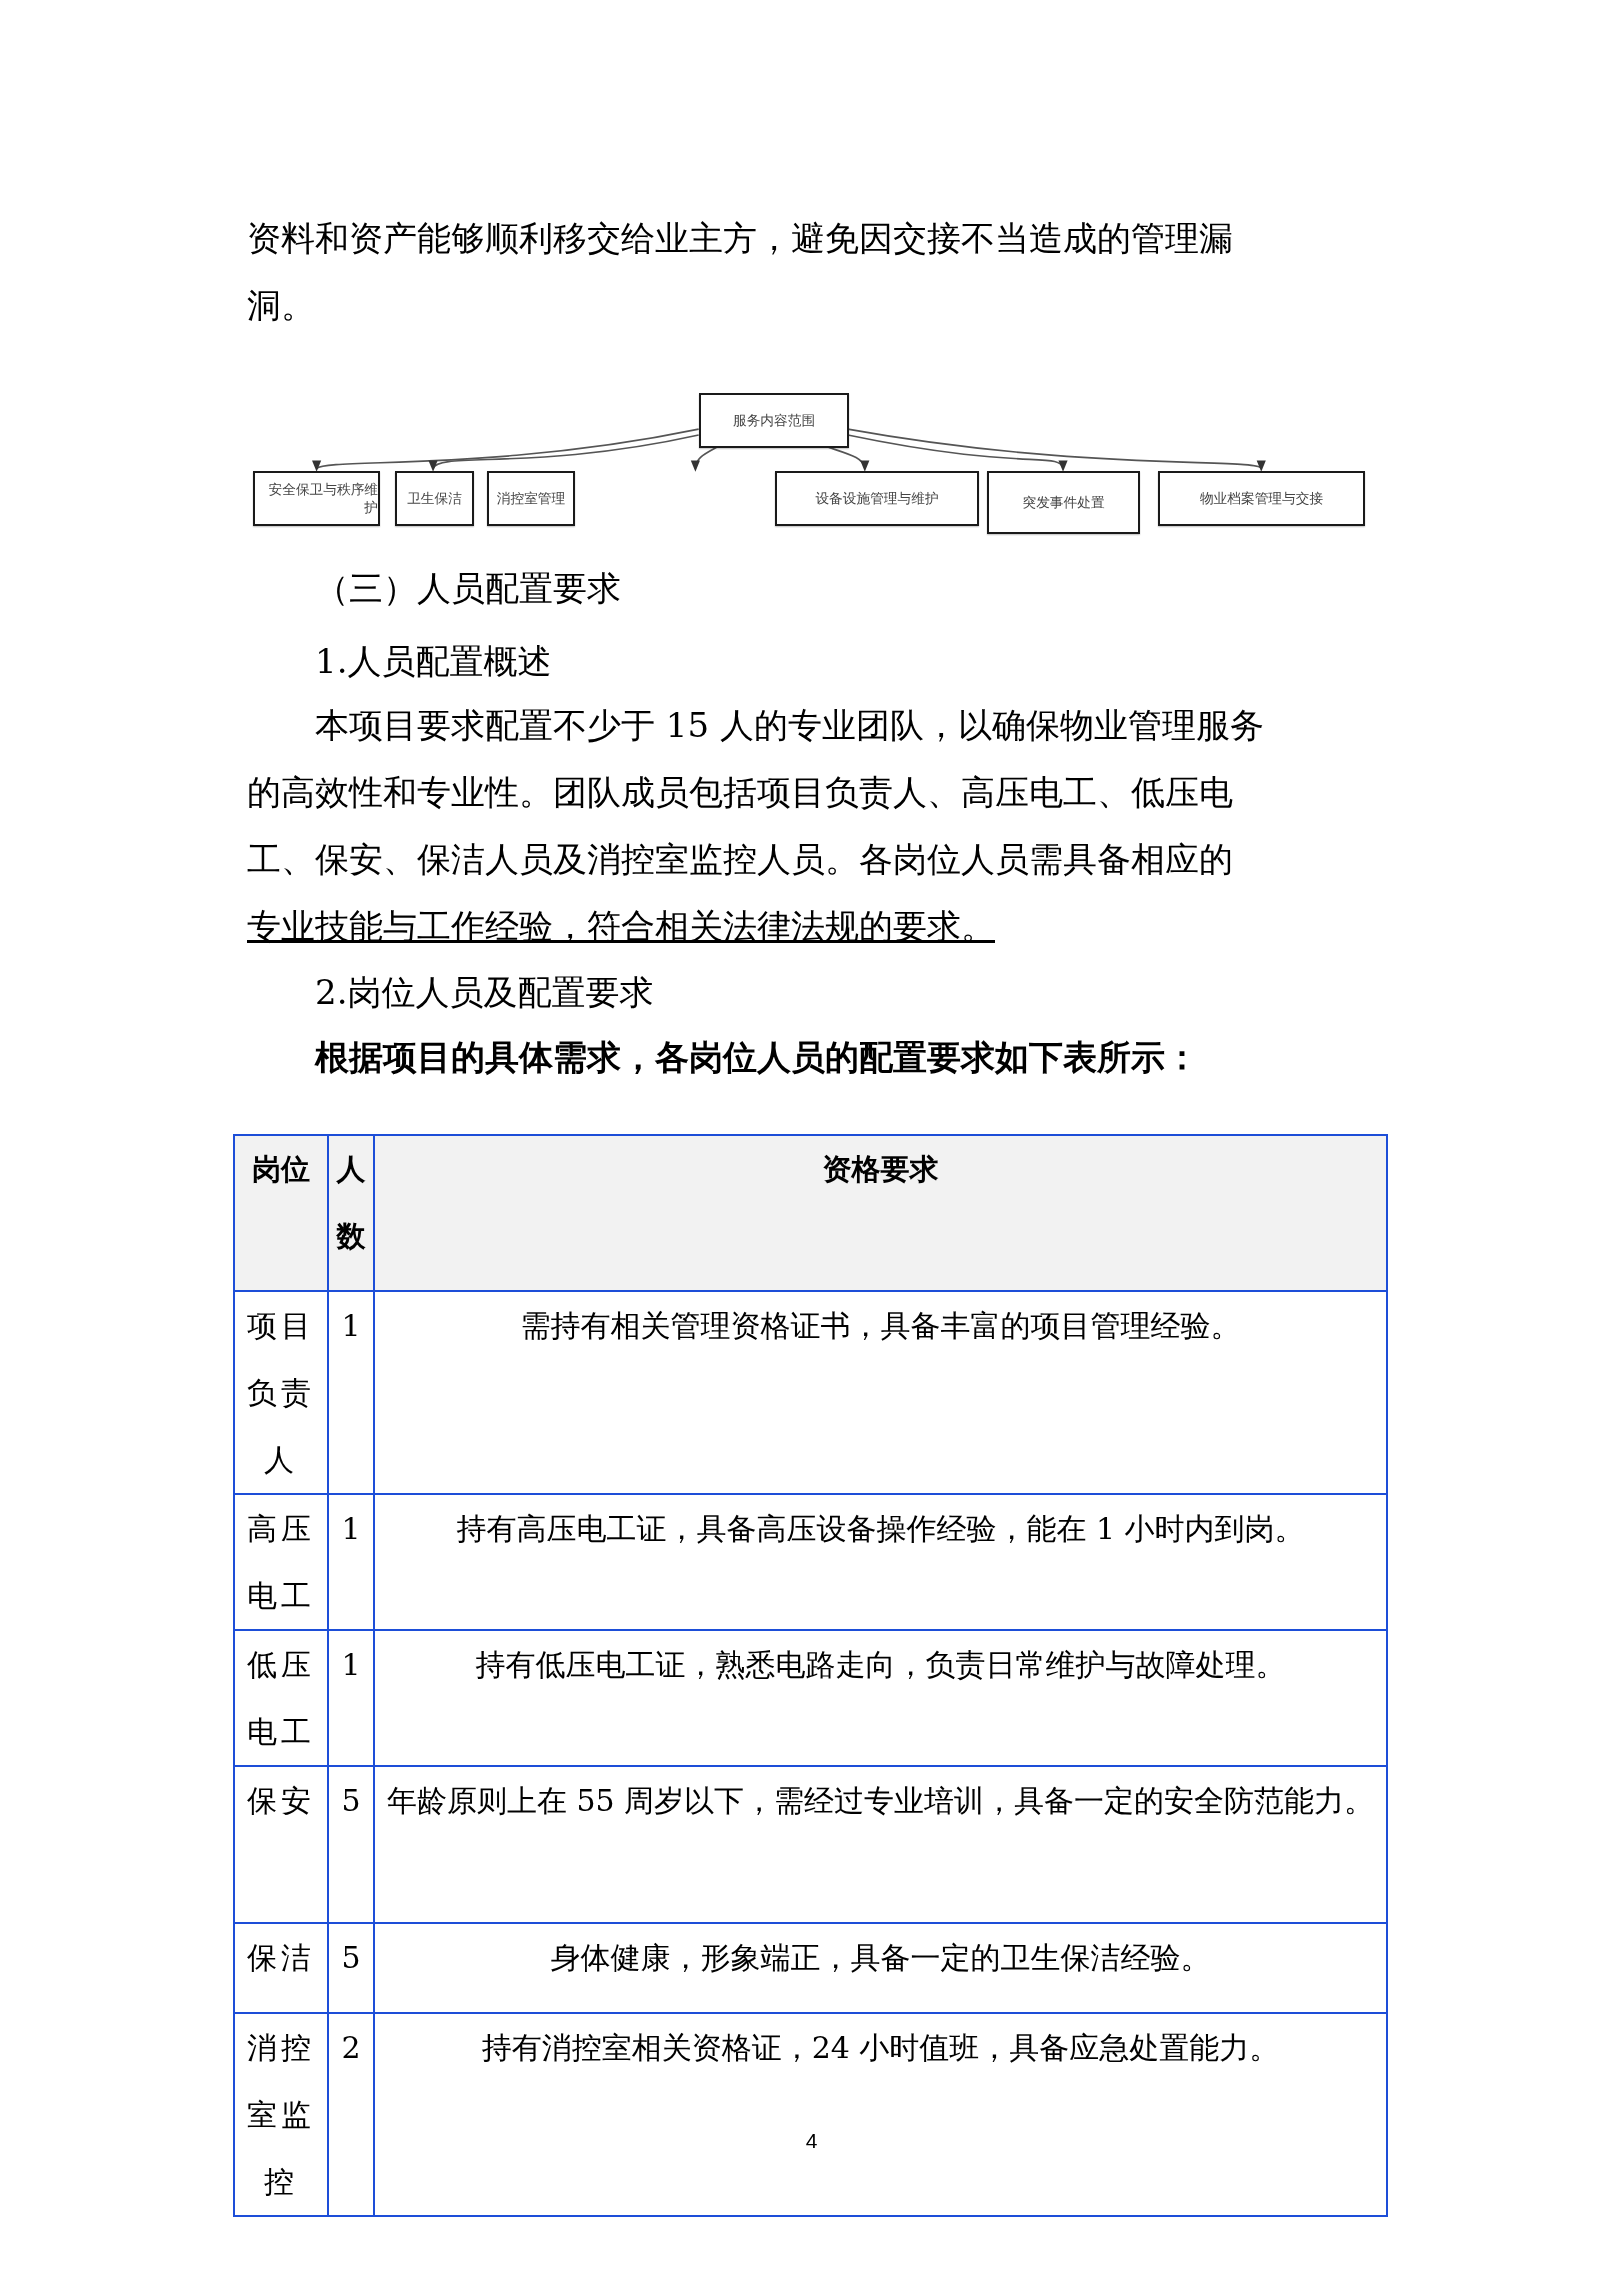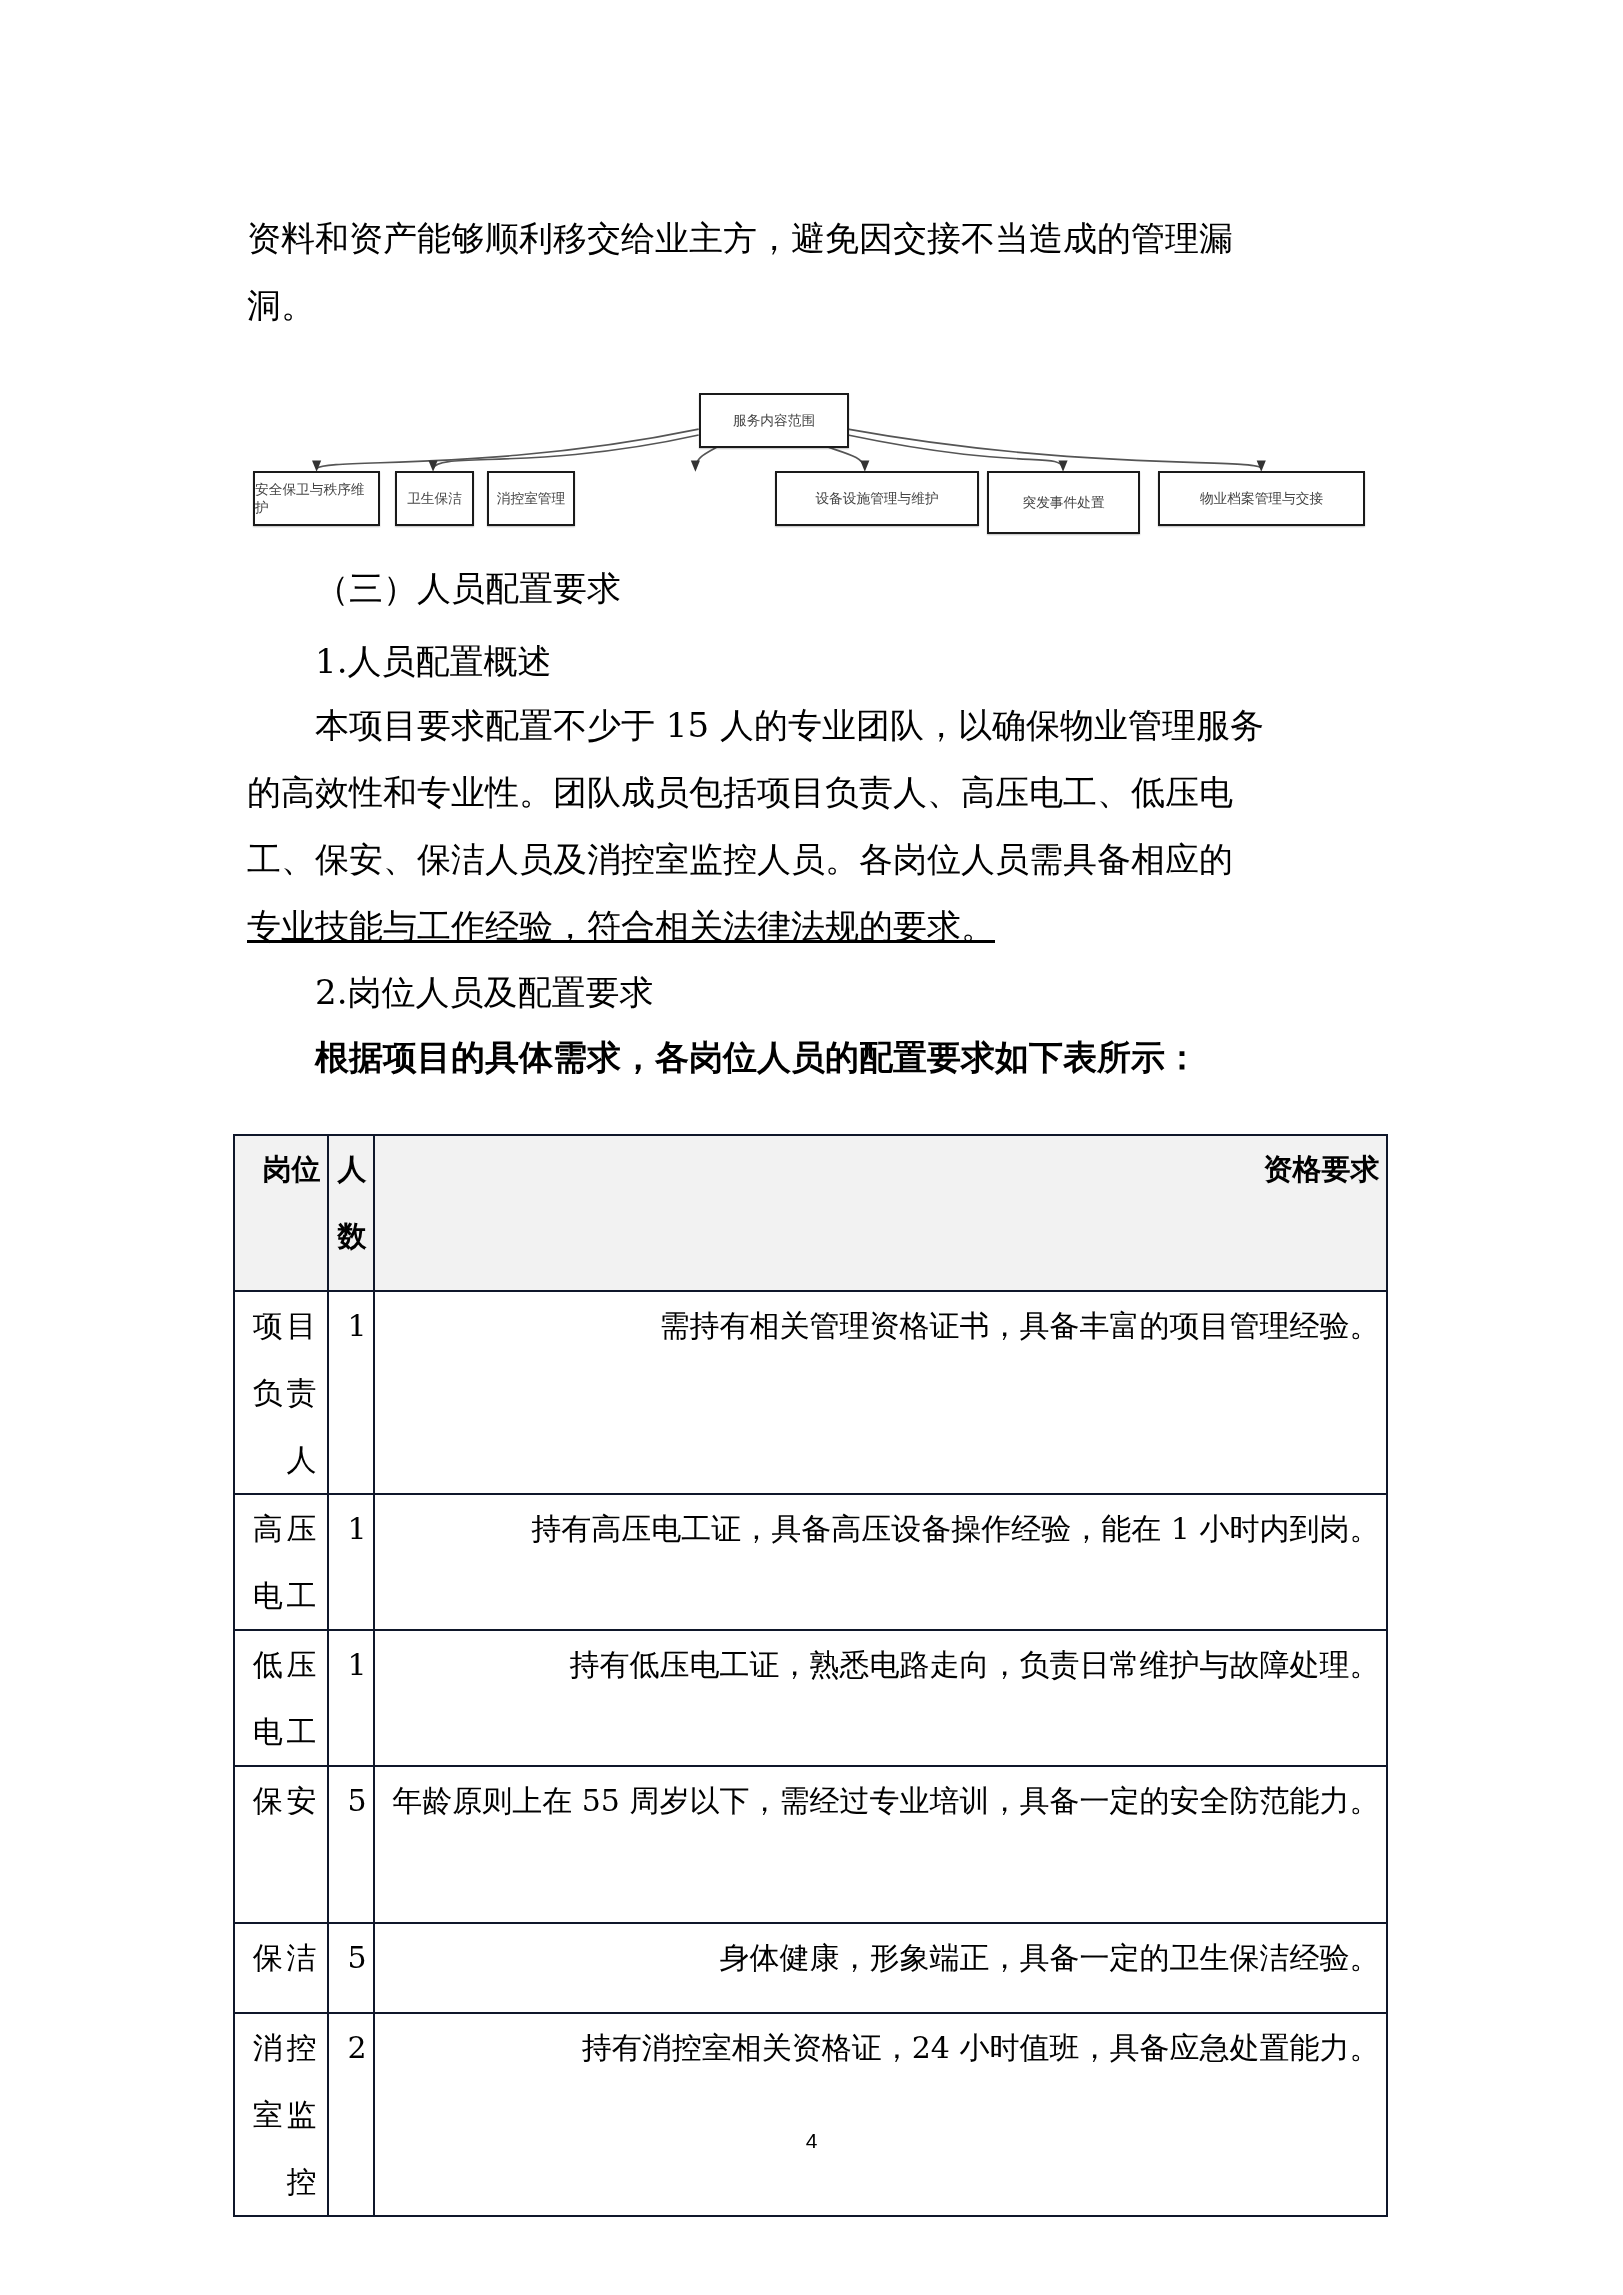--- a/index.html
+++ b/index.html
@@ -5,25 +5,25 @@
     html, body { margin: 0; padding: 0; background: #ffffff; }
     body { width: 1623px; height: 2295px; position: relative; overflow: hidden;
            font-family: "DejaVu Serif", "Liberation Serif", serif; color: #000; }
     .line { position: absolute; left: 247px; font-size: 34px; line-height: 67px;
             white-space: nowrap; letter-spacing: 0px; }
     .indent { left: 315px; }
     .diagram { position: absolute; left: 0; top: 0; width: 1623px; height: 543px; pointer-events: none; }
     .dbox { position: absolute; border: 2px solid #1a1a1a; border-top-width: 2.6px; border-bottom-width: 2.6px;
             background: #fff; box-sizing: border-box; display: flex; align-items: center; justify-content: center;
             font-family: "DejaVu Sans", "Liberation Sans", sans-serif; font-size: 13.7px; color: #444;
-            box-shadow: 0 0.7px 1.3px rgba(0,0,0,0.25); pointer-events: auto; }
+            box-shadow: 0 0.7px 1.3px rgba(0,0,0,0.25); pointer-events: auto; text-align: right; }
     table.staff { position: absolute; left: 233px; top: 1134px; width: 1155px; border-collapse: collapse;
                   table-layout: fixed; font-size: 30px; }
-    table.staff td, table.staff th { border: 2px solid #0f172a; vertical-align: top; padding: 0 6.5px;
-                  line-height: 67px; text-align: right; font-weight: normal; }
+    table.staff td, table.staff th { border: 2px solid #1d4ed8; vertical-align: top; padding: 0 6.5px;
+                  line-height: 67px; text-align: center; font-weight: normal; }
     table.staff th { background: #f2f2f2; font-weight: bold; font-family: "DejaVu Sans", "Liberation Sans", sans-serif; font-size: 29px; }
     .col1 { width: 94px; } .col2 { width: 46px; }
     td.pos { letter-spacing: 3.9px; word-break: break-all; white-space: normal; }
     th.num { word-break: break-all; }
     .r1 { height: 158px; } .r2 { height: 89px; } .r3 { height: 89px; }
     .r4 { height: 157px; } .r5 { height: 90px; } .r6 { height: 157px; } .hdr { height: 156px; }
     td.req { padding-left: 11.8px; line-height: 67px; }
     .pageno { position: absolute; left: 0; width: 1623px; top: 2129px; text-align: center;
               font-family: "Liberation Sans", sans-serif; font-size: 21px; }
   </style>

